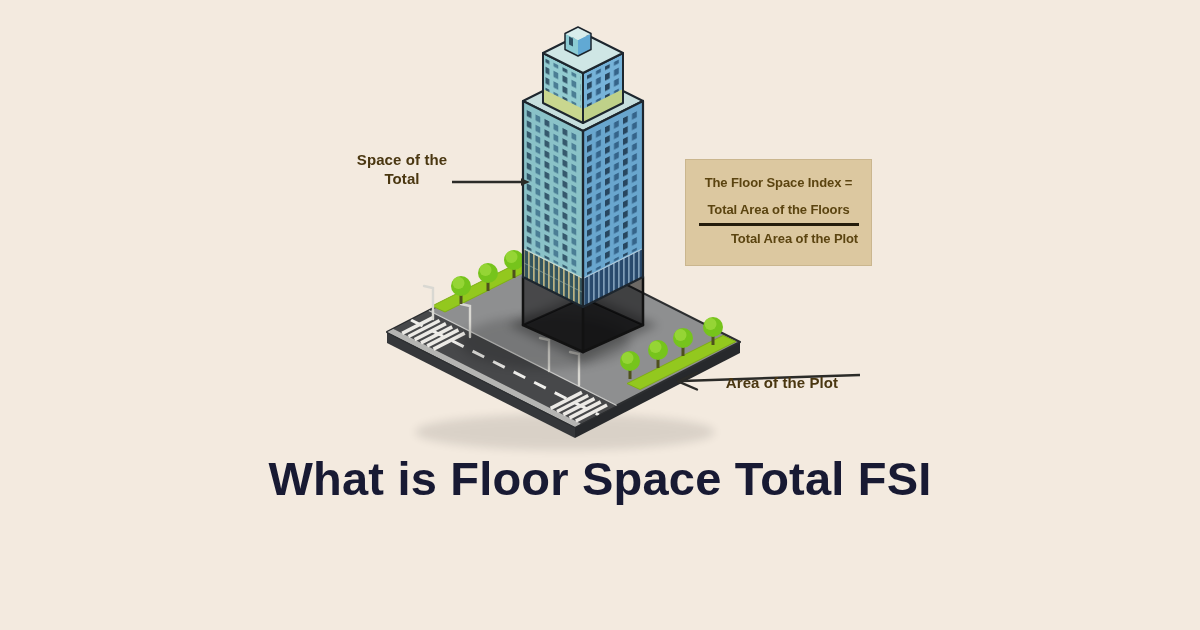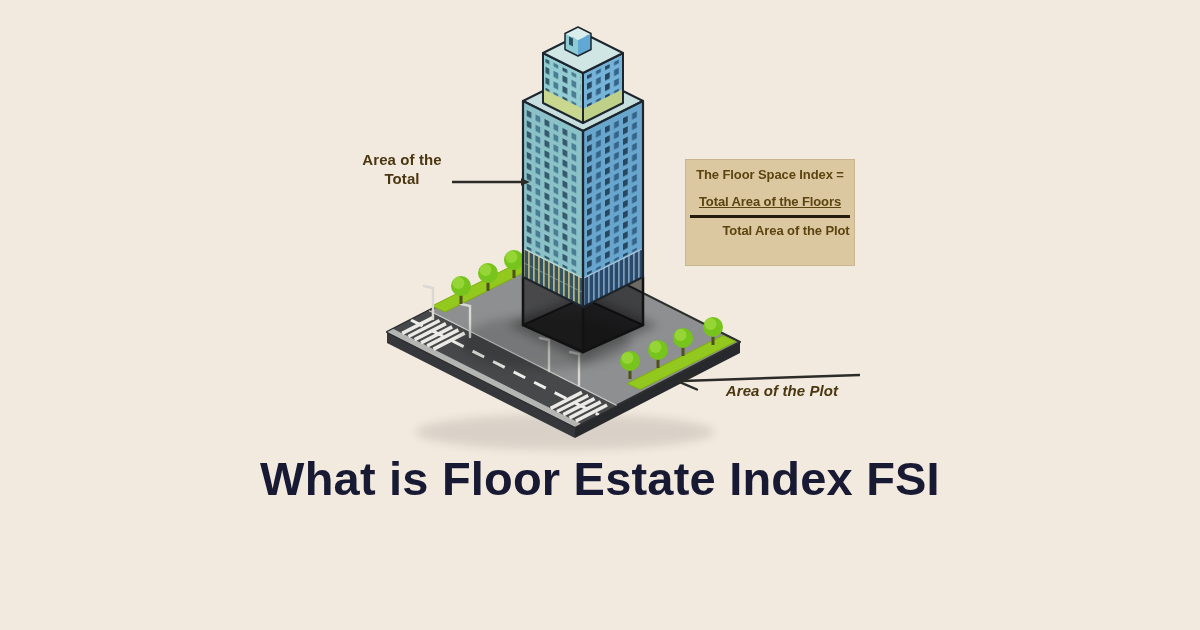--- a/index.html
+++ b/index.html
@@ -7,30 +7,30 @@
   .stage{
     position:relative;width:1200px;height:630px;overflow:hidden;
     background:#f3eadf;
   }
   .stage svg{position:absolute;left:0;top:0;}
   .overlay-label{
     position:absolute;color:#4a3711;font-weight:bold;
     font-size:15px;line-height:1.25;text-align:center;letter-spacing:.1px;
   }
   .floors-label{left:338px;top:151px;width:128px;}
-  .plot-label{left:698px;top:382px;width:168px;font-style:italic;}
+  .plot-label{left:698px;top:374px;width:168px;}
   .formula-box{
-    position:absolute;left:685px;top:159px;width:170px;height:107px;
+    position:absolute;left:685px;top:159px;width:187px;height:107px;
     background:#dcc8a0;box-shadow:0 0 0 1px rgba(170,150,110,.35) inset;
     display:flex;flex-direction:column;align-items:center;box-sizing:border-box;
-    padding-top:8px;color:#5b4410;font-weight:bold;font-size:13px;
+    padding-top:16px;color:#5b4410;font-weight:bold;font-size:13px;
     letter-spacing:-.1px;
   }
   .formula-row{white-space:nowrap;}
-  .formula-row.num{margin-top:12px;text-decoration:underline;}
+  .formula-row.num{margin-top:12px;}
   .fraction-bar{width:160px;height:3px;background:#241c0b;margin-top:6px;}
   .formula-row.den{margin-top:5px;margin-left:32px;}
   .main-title{
     position:absolute;left:0;top:451px;width:1200px;text-align:center;
     color:#181a33;font-weight:bold;font-size:47px;line-height:55px;
     letter-spacing:.2px;
   }
 </style>
 </head>
 <body>
@@ -211,30 +211,30 @@
       <polygon points="521,178.2 530,182 521,185.8" fill="#2b2b28"></polygon>
     </g>
     <g>
       <line x1="860" y1="375" x2="682" y2="381" stroke="#2b2b28" stroke-width="2.4"></line>
       <line x1="678" y1="381.3" x2="697" y2="372.5" stroke="#2b2b28" stroke-width="2.4" stroke-linecap="round"></line>
       <line x1="678" y1="381.3" x2="697" y2="389.5" stroke="#2b2b28" stroke-width="2.4" stroke-linecap="round"></line>
     </g>
   </svg>
 
   <div class="overlay-label floors-label">
-    <div>Area of the</div>
+    <div>Space of the</div>
     <div>Total</div>
   </div>
 
   <div class="overlay-label plot-label">Area of the Plot</div>
 
   <div class="formula-box">
     <div class="formula-row">The Floor Space Index =</div>
     <div class="formula-row num">Total Area of the Floors</div>
     <div class="fraction-bar"></div>
     <div class="formula-row den">Total Area of the Plot</div>
   </div>
 
   <div class="main-title">
-    <div>What is Floor Estate Index FSI</div>
+    <div>What is Floor Space Total FSI</div>
   </div>
 
 </div>
 
 </body></html>

